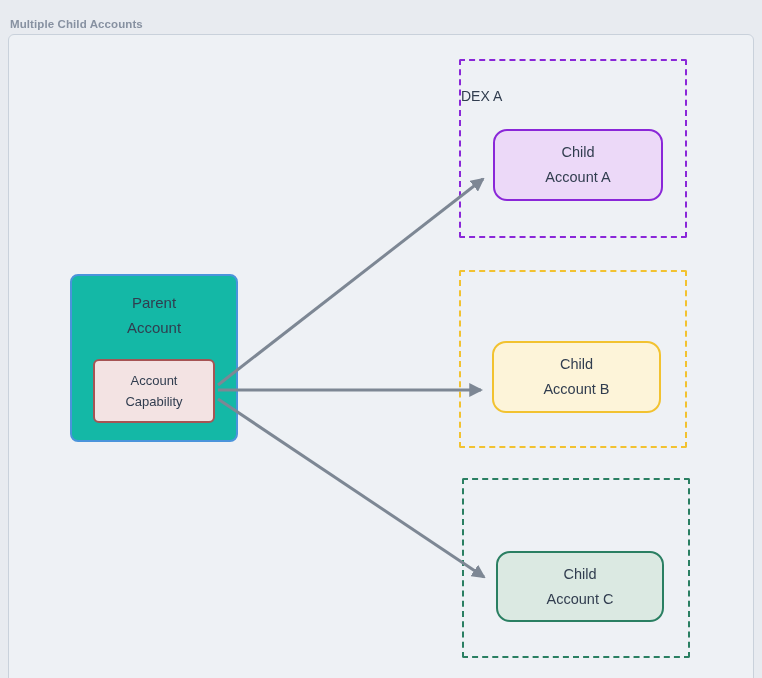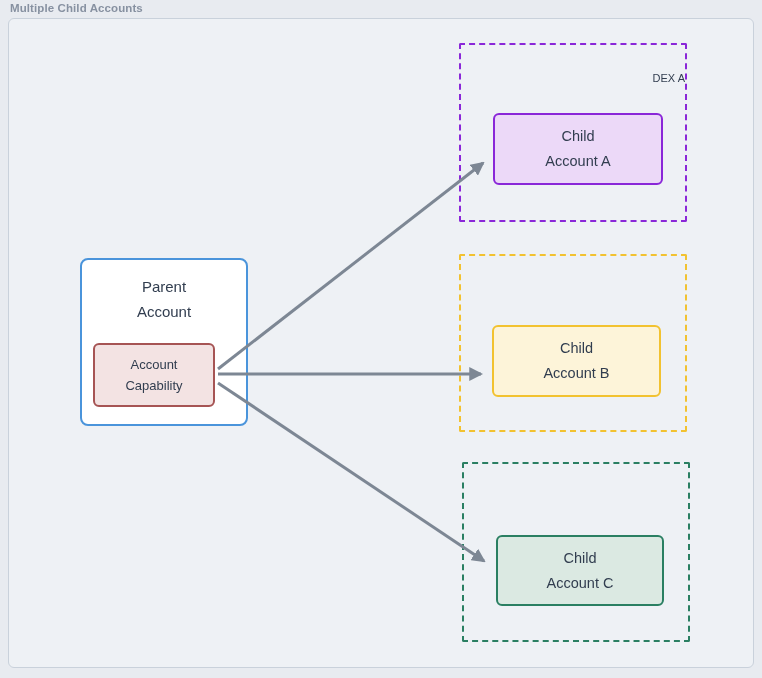--- a/index.html
+++ b/index.html
@@ -8,20 +8,21 @@
     width: 762px;
     height: 678px;
     background: #e8ebf0;
     font-family: "Liberation Sans", "DejaVu Sans", sans-serif;
     overflow: hidden;
   }
   .stage {
     position: relative;
     width: 762px;
     height: 514px;
+    margin-top: 16px;
   }
   .page-title {
     position: absolute;
     left: 10px;
     top: 2px;
     font-size: 11.5px;
     font-weight: 600;
     color: #8791a1;
     letter-spacing: 0.1px;
   }
@@ -43,23 +44,23 @@
     justify-content: center;
     text-align: center;
   }
   .node .label {
     white-space: pre-line;
     color: #313d4f;
     font-weight: 500;
   }
   
   .parent-box {
-    left: 80px; top: 258px;
+    left: 70px; top: 258px;
     width: 168px; height: 168px;
-    background: #ffffff;
+    background: #14b8a6;
     border: 2px solid #4a94db;
     border-radius: 8px;
     align-items: flex-start;
   }
   .parent-box .label {
     margin-top: 14px;
     width: 100%;
     font-size: 15px;
     line-height: 25px;
   }
@@ -77,28 +78,28 @@
   
   .group {
     position: absolute;
     box-sizing: border-box;
     border-radius: 2px;
   }
   .group .group-title {
     position: absolute;
     left: 0;
     width: 100%;
-    text-align: right;
-    font-size: 11px;
+    text-align: left;
+    font-size: 14px;
     font-weight: 500;
     color: #313d4f;
   }
   .group .child-box {
     box-sizing: border-box;
-    border-radius: 6px;
+    border-radius: 14px;
   }
   .child-box .label {
     font-size: 14.5px;
     line-height: 25px;
   }
   .group-dex {
     left: 459px; top: 43px;
     width: 228px; height: 179px;
     border: 2px dashed #8a27d8;
   }

